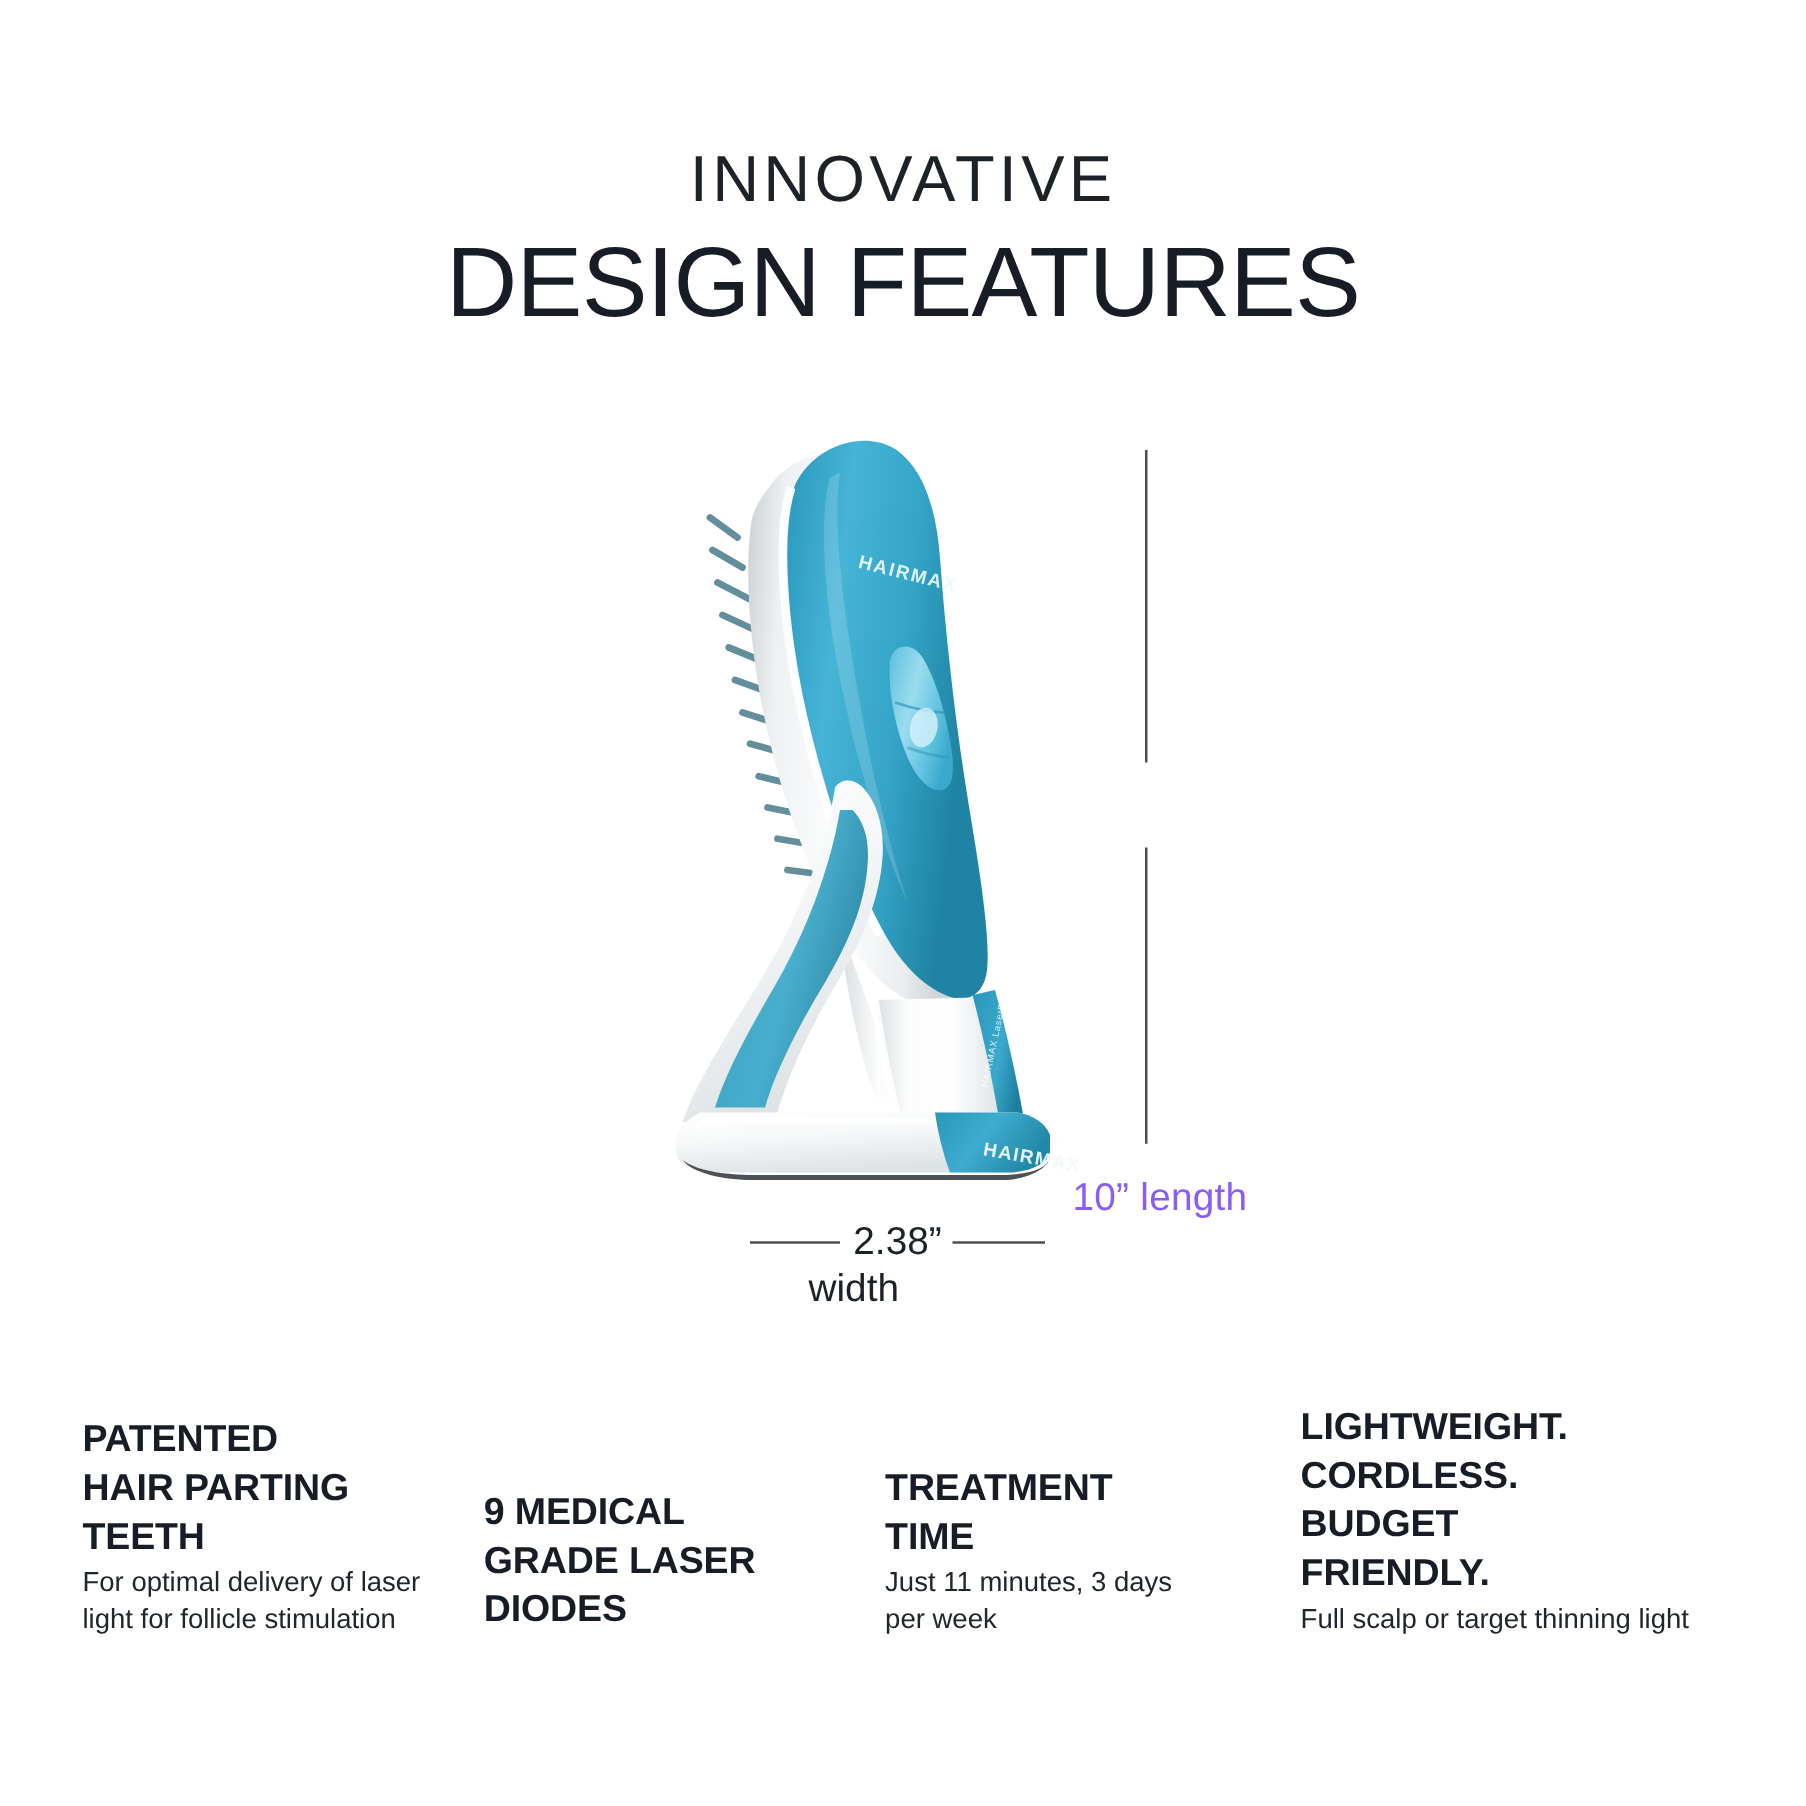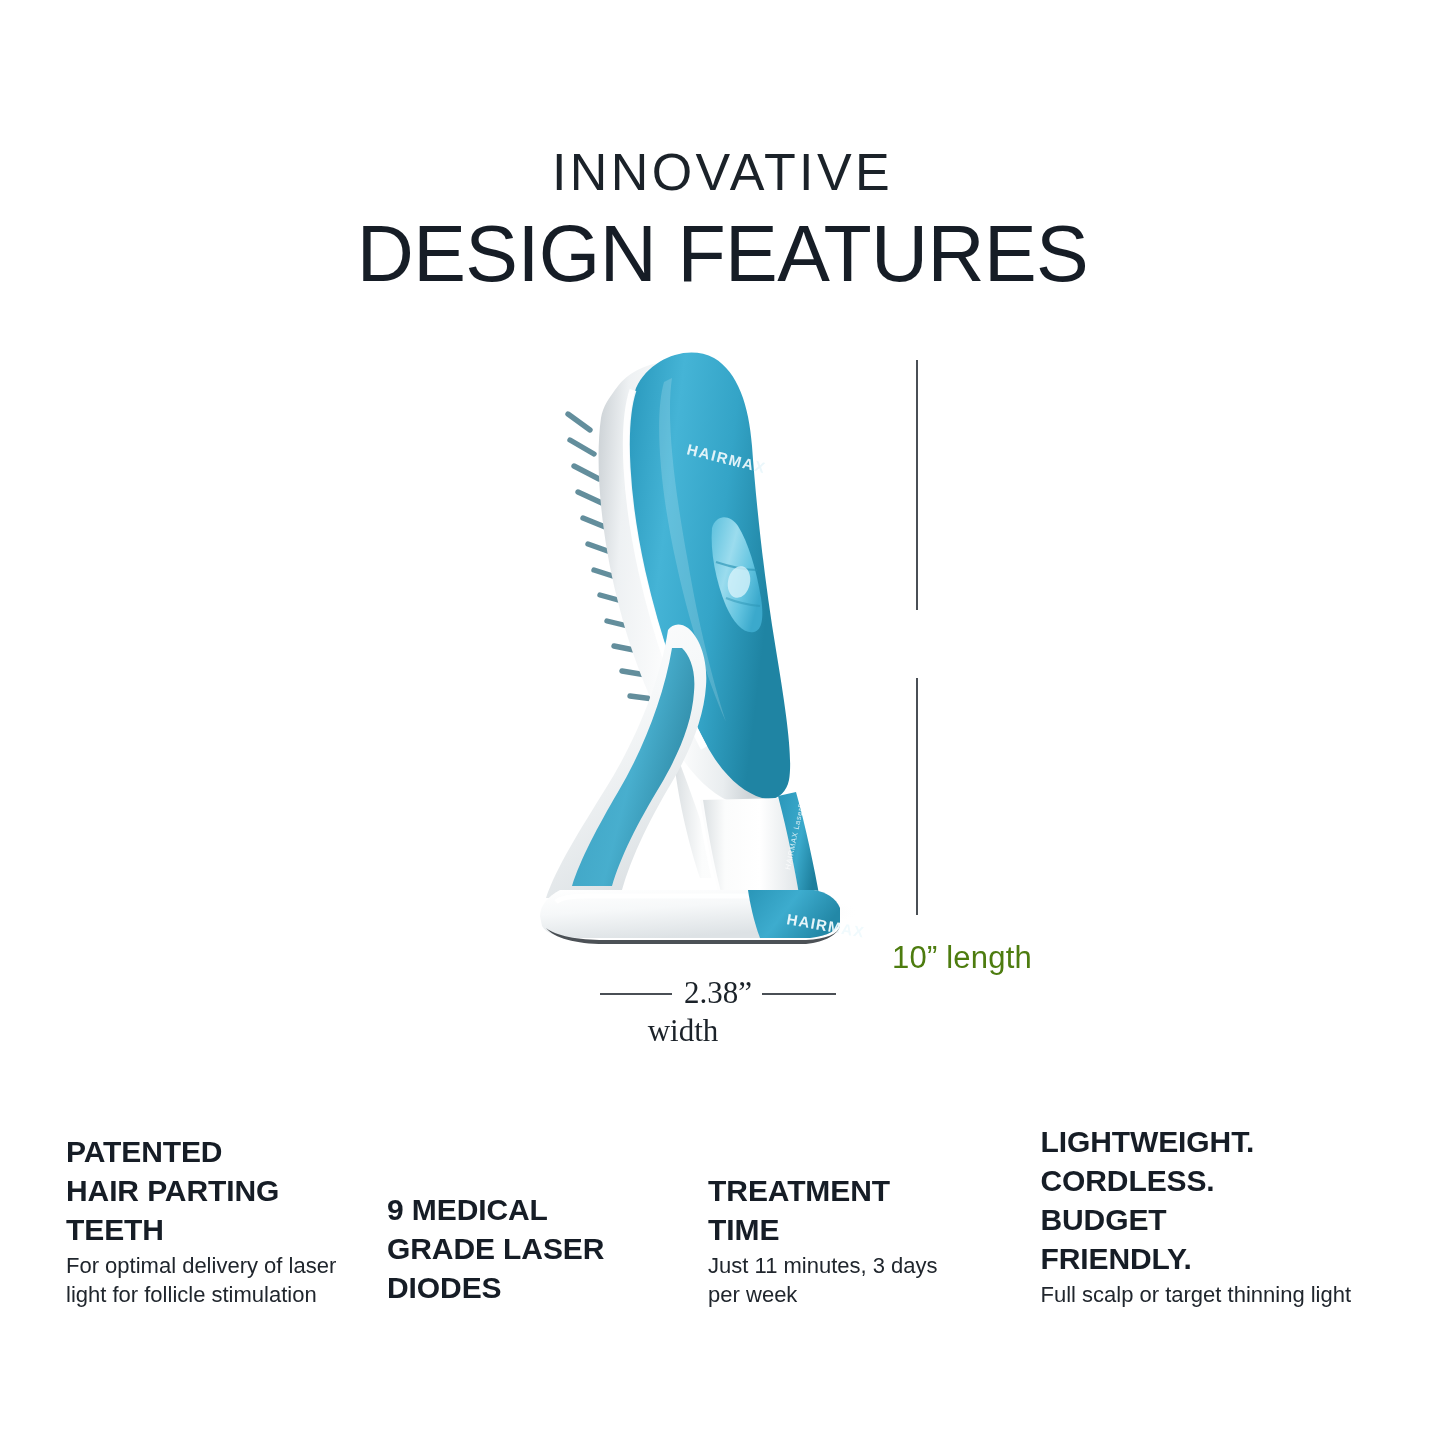--- a/index.html
+++ b/index.html
@@ -29,21 +29,20 @@
     width: 1445px;
     text-align: center;
   }
   #eyebrow {
     font-size: 52px;
     font-weight: 300;
     letter-spacing: 3.4px;
     color: #1b2229;
     line-height: 1.0;
     white-space: nowrap;
-    margin-top: 28px;
   }
   #headline {
     margin-top: 16px;
     font-size: 79px;
     font-weight: 400;
     letter-spacing: -0.6px;
     color: #161d26;
     line-height: 1.0;
     white-space: nowrap;
   }
@@ -75,34 +74,32 @@
     background: #4a4f55;
   }
   #vline-top   { left: 916px; top: 30px;  height: 250px; }
   #vline-bot   { left: 916px; top: 348px; height: 237px; }
   #length-label {
     position: absolute;
     left: 858px;
     top: 610px;
     font-size: 31px;
     font-weight: 400;
-    color: #4d7c0f;
+    color: #8b5cf6;
     letter-spacing: 0.2px;
     white-space: nowrap;
-    margin-left: 34px;
   }
 
   
   #dim-width {
     position: absolute;
     left: 0;
     top: 960px;
     width: 1315px;
     height: 110px;
-    font-family: Liberation Serif, serif;
   }
   .hline {
     position: absolute;
     height: 2px;
     background: #4a4f55;
     top: 33px;
   }
   #hline-left  { left: 600px; width: 72px; }
   #hline-right { left: 762px; width: 74px; }
   #width-value {

